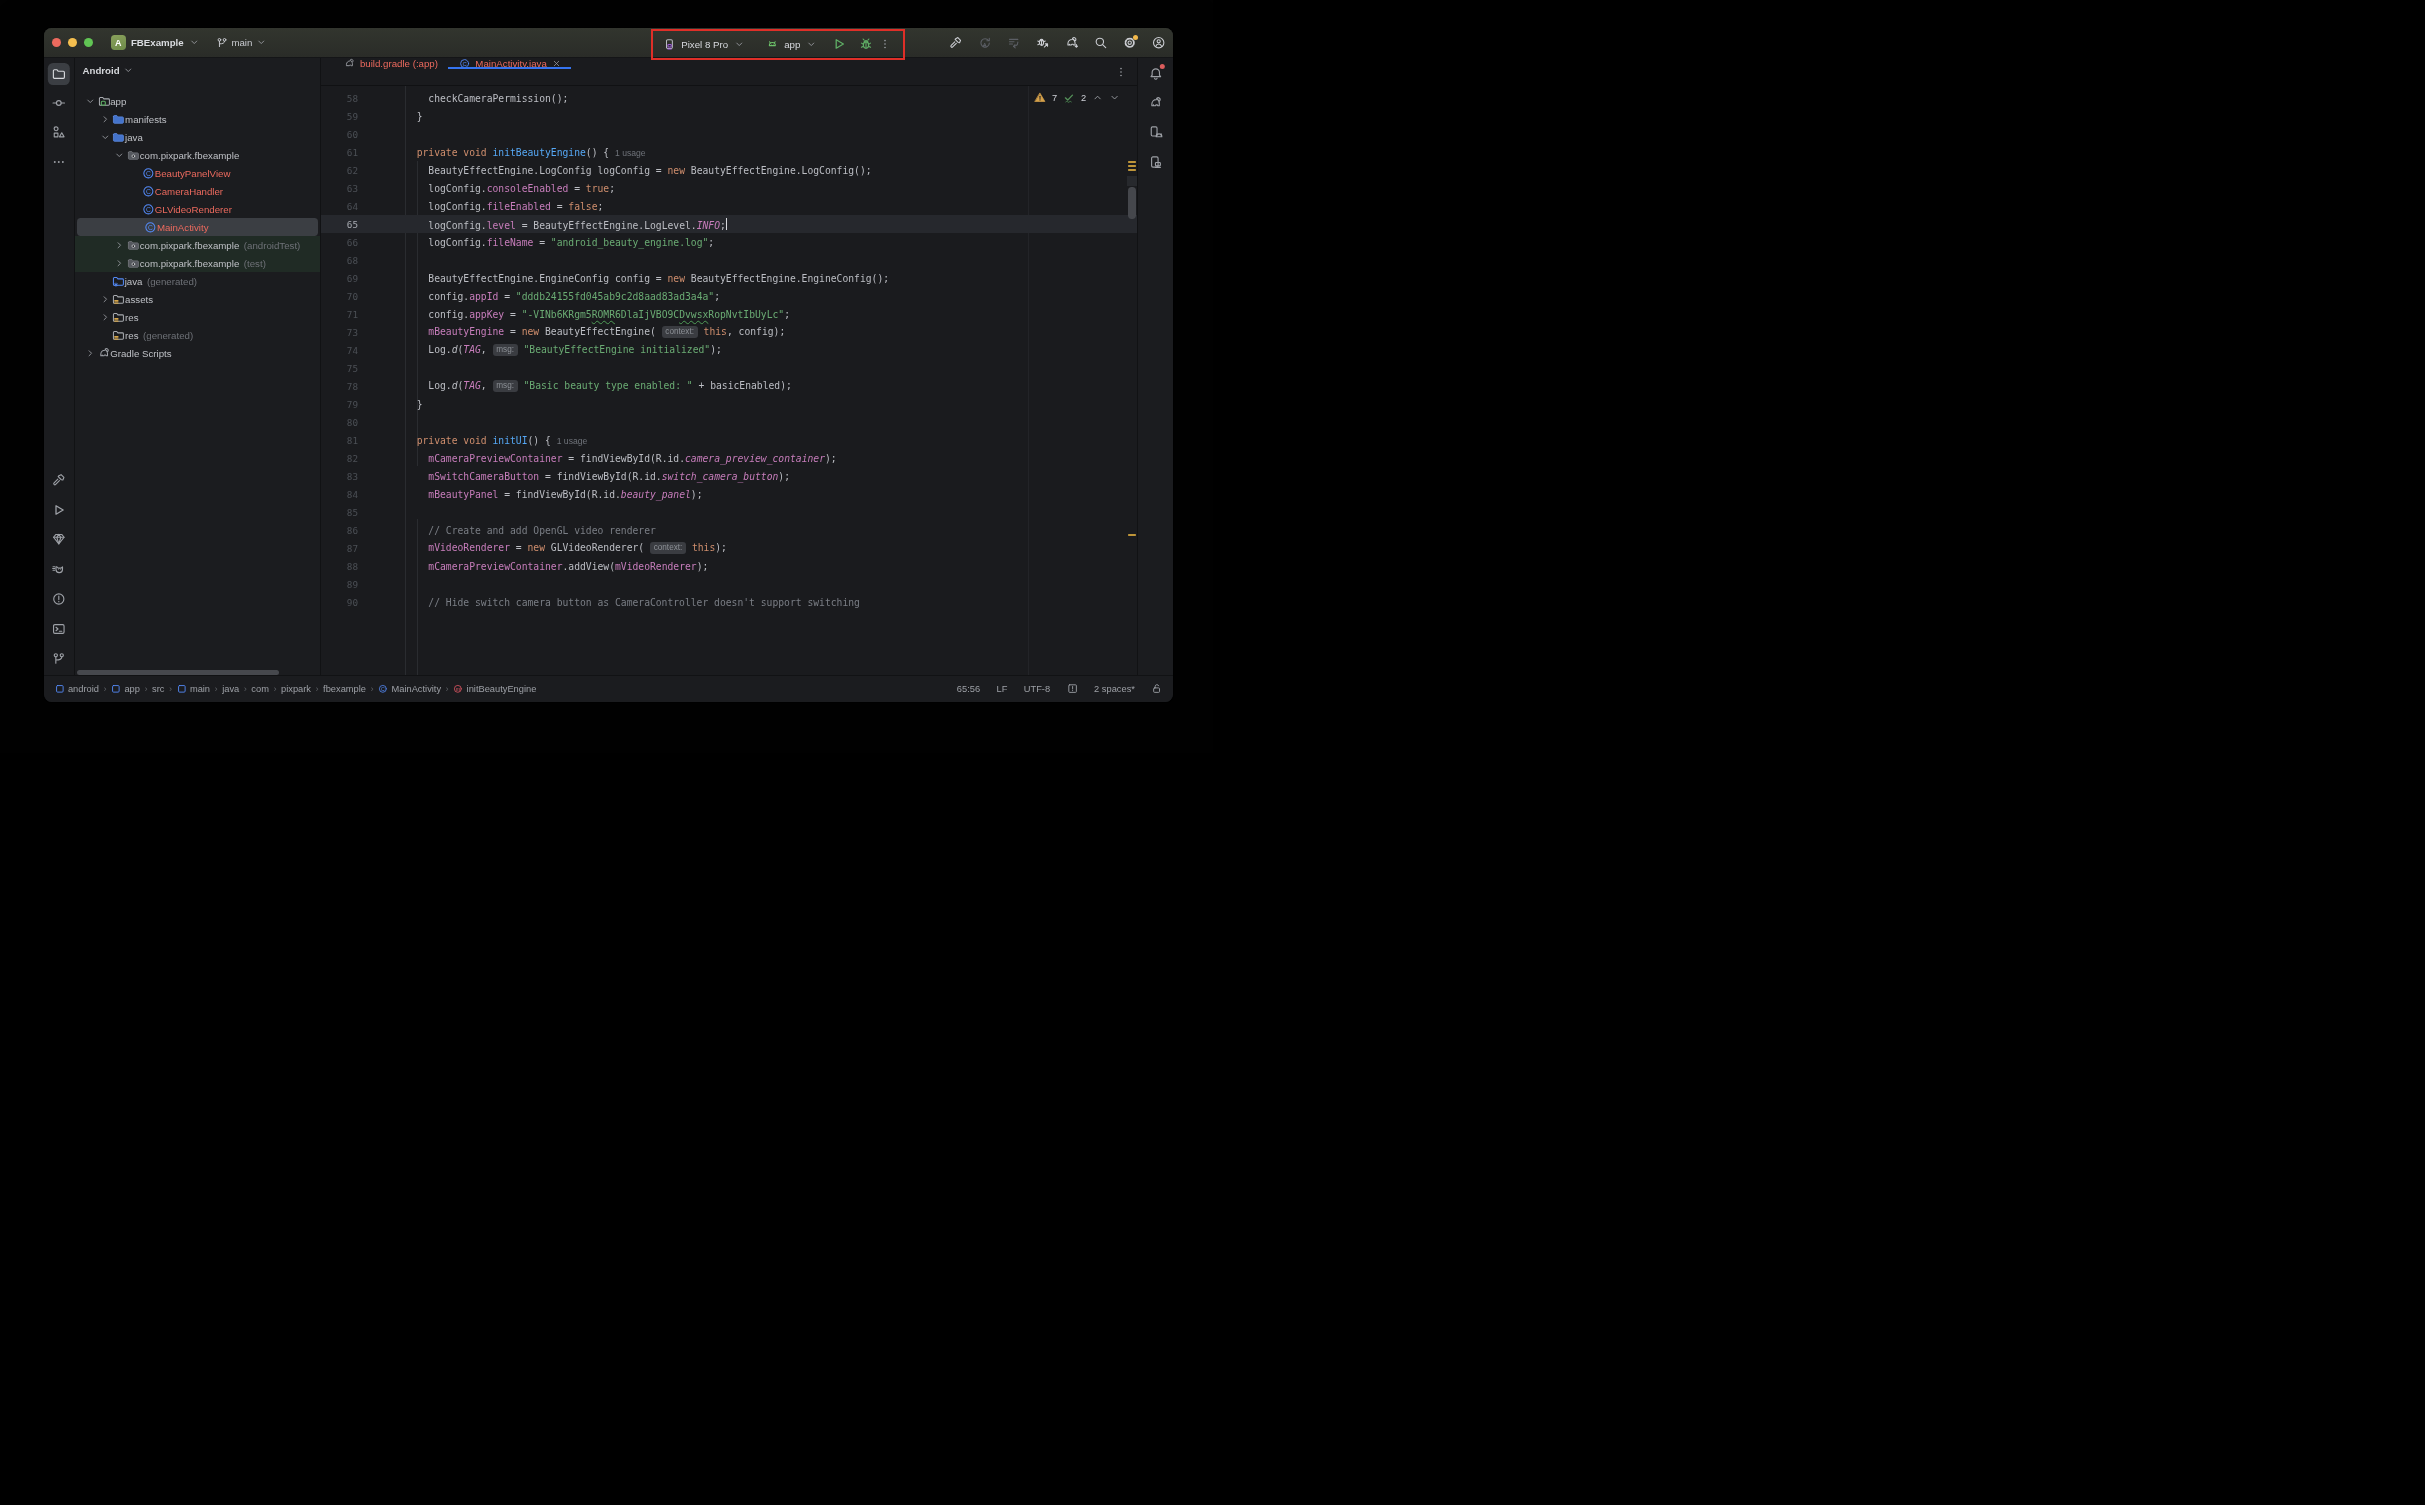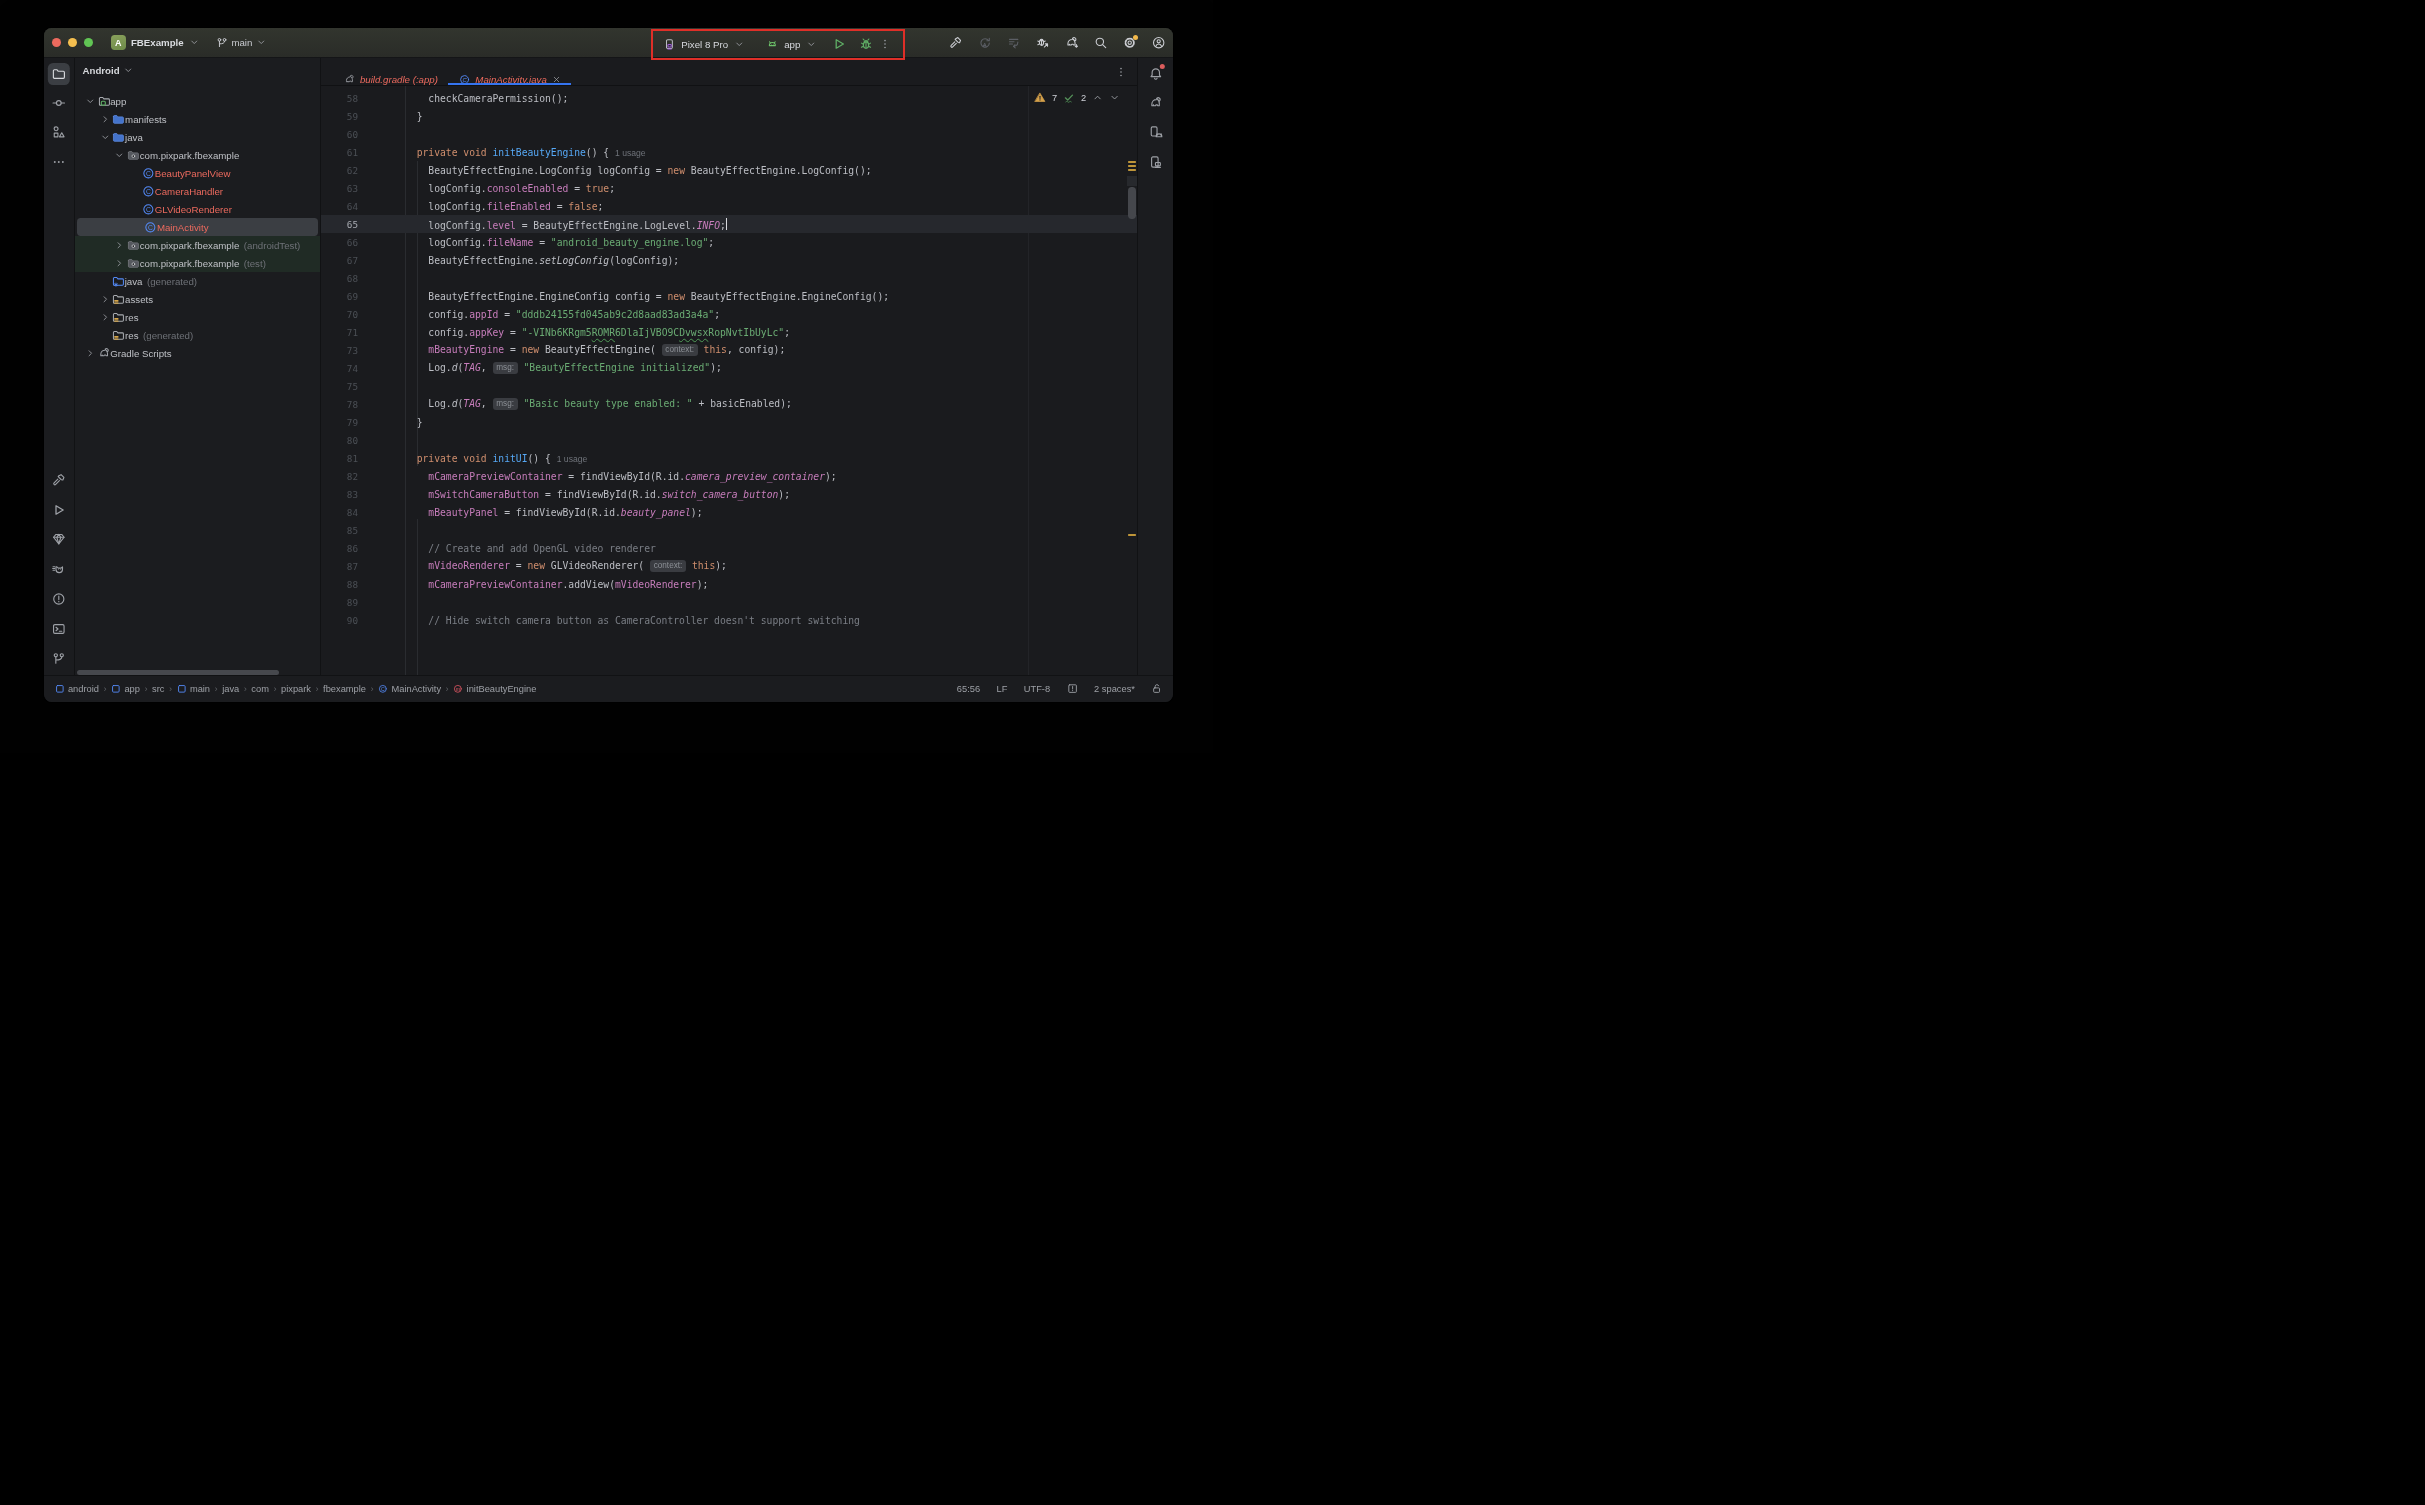--- a/index.html
+++ b/index.html
@@ -58,22 +58,22 @@
   .trow .tchev .ico { width:10.5px; height:10.5px; }
   .trow .tsuffix { color:#6E7177; margin-left:4.5px; }
   .trow.sel { background:#3B3E43; border-radius:3.7px; margin:0 2.2px; }
   .trow.test { background:rgba(73,156,84,0.12); }
   .err { color:#EC6A5E; }
   .pp-hscroll { position:absolute; left:1.5px; top:612px; width:202px; height:5.2px;
     border-radius:3px; background:#46484D; }
 
   
   .editor { flex:1; background:#1A1B1E; position:relative; overflow:hidden; }
-  .tabbar { height:28px; border-bottom:0.7px solid #101113; display:flex; align-items:flex-end;
-    padding-left:12px; position:relative;font-style:italic; }
+  .tabbar { height:28px; border-bottom:0.7px solid #101113; display:flex; align-items:flex-start;
+    padding-left:12px; position:relative; }
   .tab { display:flex; align-items:center; gap:5.2px; padding:0 10.5px; position:relative;
     font-size:9.7px; cursor:pointer; }
   .tab .ico { width:11.2px; height:11.2px; }
   .tab-label { color:#EC6A5E; }
   .tab.active::after { content:""; position:absolute; left:0; right:0; bottom:0; height:2.2px; background:#3574F0; }
   .tab-kebab { position:absolute; right:10.5px; top:0; height:28px; display:flex; align-items:center;
     color:#9DA0A6; width:12px; cursor:pointer; }
 
   .code-area { position:absolute; top:28px; left:0; right:0; bottom:0;
     font-family:"DejaVu Sans Mono", monospace; font-size:9.7px; }
@@ -602,21 +602,20 @@
           <div id="code-lines">
               <div class="cl"><span class="ln">58</span><span class="ct"><span class="t-p">    checkCameraPermission();</span></span></div>
               <div class="cl"><span class="ln">59</span><span class="ct"><span class="t-p">  }</span></span></div>
               <div class="cl"><span class="ln">60</span><span class="ct"></span></div>
               <div class="cl"><span class="ln">61</span><span class="ct"><span class="t-p">  </span><span class="t-k">private</span><span class="t-p"> </span><span class="t-k">void</span><span class="t-p"> </span><span class="t-d">initBeautyEngine</span><span class="t-p">() { </span><span class="t-u">1 usage</span></span></div>
               <div class="cl"><span class="ln">62</span><span class="ct"><span class="t-p">    BeautyEffectEngine.LogConfig logConfig = </span><span class="t-k">new</span><span class="t-p"> BeautyEffectEngine.LogConfig();</span></span></div>
               <div class="cl"><span class="ln">63</span><span class="ct"><span class="t-p">    logConfig.</span><span class="t-f">consoleEnabled</span><span class="t-p"> = </span><span class="t-k">true</span><span class="t-p">;</span></span></div>
               <div class="cl"><span class="ln">64</span><span class="ct"><span class="t-p">    logConfig.</span><span class="t-f">fileEnabled</span><span class="t-p"> = </span><span class="t-k">false</span><span class="t-p">;</span></span></div>
               <div class="cl cur"><span class="ln">65</span><span class="ct"><span class="t-p">    logConfig.</span><span class="t-f">level</span><span class="t-p"> = BeautyEffectEngine.LogLevel.</span><span class="t-fi">INFO</span><span class="t-p">;</span><span class="caret"></span></span></div>
               <div class="cl"><span class="ln">66</span><span class="ct"><span class="t-p">    logConfig.</span><span class="t-f">fileName</span><span class="t-p"> = </span><span class="t-s">"android_beauty_engine.log"</span><span class="t-p">;</span></span></div>
-              <div class="cl"><span class="ln">67</span><span class="ct"><span class="t-p">    BeautyEffectEngine.</span><span class="t-mi">setLogConfig</span><span class="t-p">(logConfig);</span></span></div>
               <div class="cl"><span class="ln">68</span><span class="ct"></span></div>
               <div class="cl"><span class="ln">69</span><span class="ct"><span class="t-p">    BeautyEffectEngine.EngineConfig config = </span><span class="t-k">new</span><span class="t-p"> BeautyEffectEngine.EngineConfig();</span></span></div>
               <div class="cl"><span class="ln">70</span><span class="ct"><span class="t-p">    config.</span><span class="t-f">appId</span><span class="t-p"> = </span><span class="t-s">"dddb24155fd045ab9c2d8aad83ad3a4a"</span><span class="t-p">;</span></span></div>
               <div class="cl"><span class="ln">71</span><span class="ct"><span class="t-p">    config.</span><span class="t-f">appKey</span><span class="t-p"> = </span><span class="t-s">"-VINb6KRgm5</span><span class="t-sw">ROMR</span><span class="t-s">6DlaIjVBO9C</span><span class="t-sw">Dvwsx</span><span class="t-s">RopNvtIbUyLc"</span><span class="t-p">;</span></span></div>
               <div class="cl"><span class="ln">73</span><span class="ct"><span class="t-p">    </span><span class="t-f">mBeautyEngine</span><span class="t-p"> = </span><span class="t-k">new</span><span class="t-p"> BeautyEffectEngine( </span><span class="t-h">context:</span><span class="t-p"> </span><span class="t-k">this</span><span class="t-p">, config);</span></span></div>
               <div class="cl"><span class="ln">74</span><span class="ct"><span class="t-p">    Log.</span><span class="t-mi">d</span><span class="t-p">(</span><span class="t-fi">TAG</span><span class="t-p">, </span><span class="t-h">msg:</span><span class="t-p"> </span><span class="t-s">"BeautyEffectEngine initialized"</span><span class="t-p">);</span></span></div>
               <div class="cl"><span class="ln">75</span><span class="ct"></span></div>
               <div class="cl"><span class="ln">78</span><span class="ct"><span class="t-p">    Log.</span><span class="t-mi">d</span><span class="t-p">(</span><span class="t-fi">TAG</span><span class="t-p">, </span><span class="t-h">msg:</span><span class="t-p"> </span><span class="t-s">"Basic beauty type enabled: "</span><span class="t-p"> + basicEnabled);</span></span></div>
               <div class="cl"><span class="ln">79</span><span class="ct"><span class="t-p">  }</span></span></div>
               <div class="cl"><span class="ln">80</span><span class="ct"></span></div>

